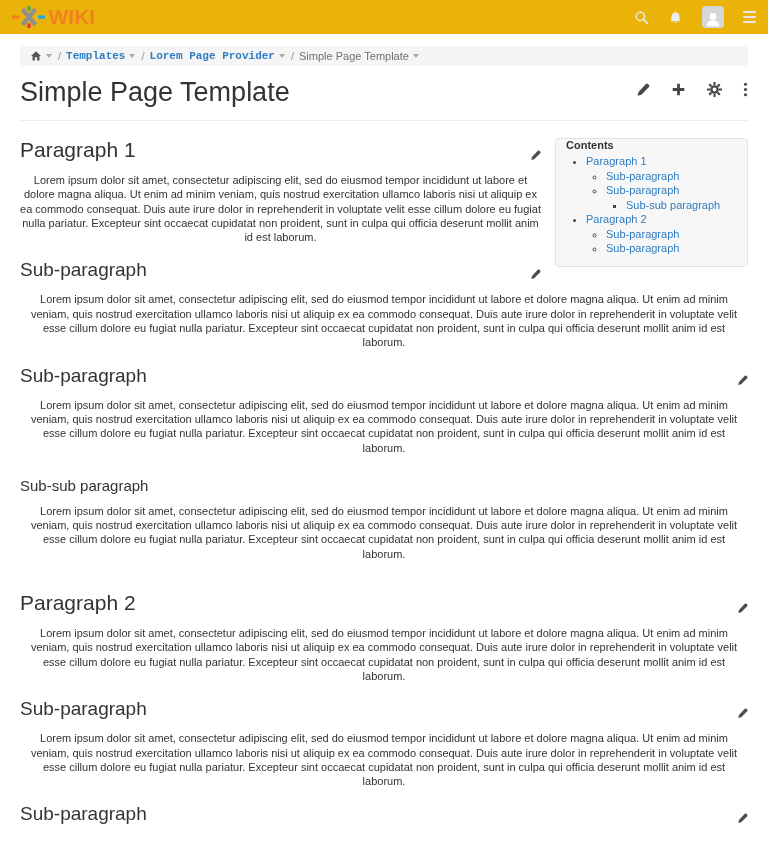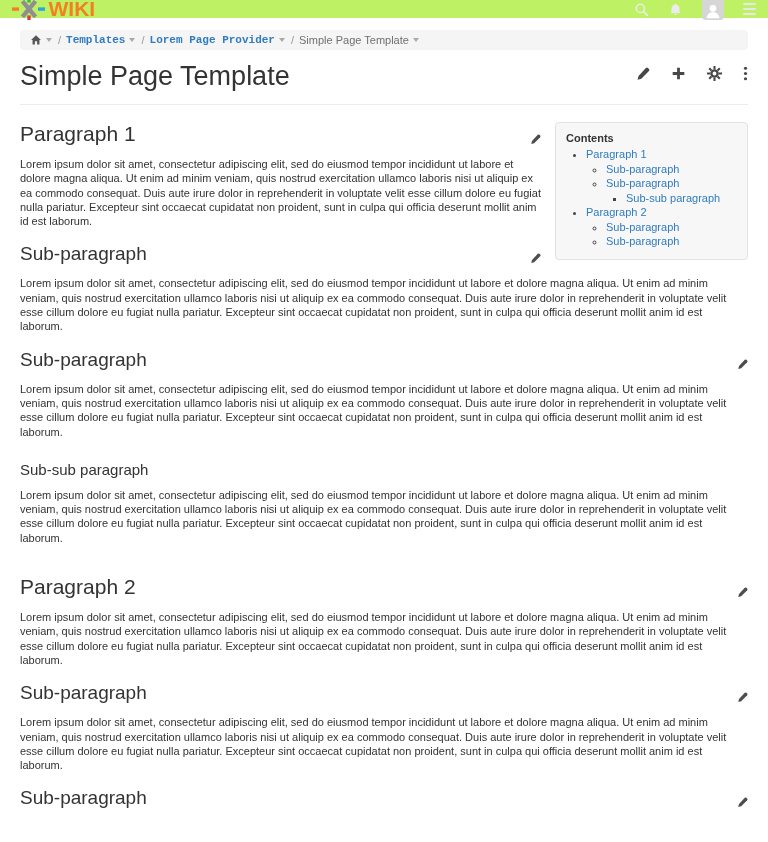--- a/index.html
+++ b/index.html
@@ -6,21 +6,21 @@
   html,body { margin:0; padding:0; }
   body {
     width:768px; min-height:842px;
     background:#ffffff;
     font-family:"Liberation Sans", sans-serif;
     color:#333;
     display:flex; flex-direction:column;
   }
   
   .topbar {
-    height:18px; background:#bef264;
+    height:34px; background:#eab308;
     display:flex; align-items:center; justify-content:space-between;
     padding:0 12px; flex:0 0 auto;
   }
   .logo { display:flex; align-items:center; cursor:pointer; }
   .topbar-icons { display:flex; align-items:center; gap:19px; }
   .tbicon { width:15px; height:15px; display:block; cursor:pointer; }
   .avatar-box {
     width:22px; height:22px; border-radius:4px; background:#d6d6d6;
     display:flex; align-items:flex-end; justify-content:center; overflow:hidden; cursor:pointer;
   }
@@ -50,37 +50,37 @@
   .actions { display:flex; align-items:center; gap:21px; padding-top:5px; }
   .actions svg { display:block; cursor:pointer; }
   .doc-meta { font-size:10.5px; color:#808080; margin-top:4px; }
   .doc-meta a { color:#2f7cc0; text-decoration:none; cursor:pointer; }
   .divider { border:0; border-top:1px solid #ececec; margin:13px 0 0 0; }
   
   .content { margin-top:17px; font-size:11px; }
   .toc {
     float:right; width:193px; margin:0 0 10px 14px;
     background:#f7f7f7; border:1px solid #e2e2e2; border-radius:4px;
-    padding:9px 10px 11px 10px; font-size:11px;
+    padding:0 10px 11px 10px; font-size:11px;
   }
   .toc-title { font-weight:bold; color:#333; font-size:11px; }
   .toc ul { margin:3px 0 0 0; padding-left:20px; }
   .toc ul ul { margin-top:1px; }
   .toc li { line-height:14px; color:#444; }
   .toc .lvl1 > li { list-style-type:disc; }
   .toc .lvl2 > li { list-style-type:circle; }
   .toc .lvl3 > li { list-style-type:square; }
   .toc a { color:#2f7cc0; text-decoration:none; cursor:pointer; }
   .sec-h { overflow:hidden; font-weight:400; color:#333; }
   .sec-h1 { font-size:21px; margin:13px 0 7px 0; line-height:24px; }
   .sec-h2 { font-size:19px; margin:15px 0 7px 0; line-height:22px; }
   .sec-h3 { font-size:15px; margin:22px 0 9px 0; line-height:18px; }
   .mt-big { margin-top:30px; }
   .hpencil { float:right; margin-top:4px; cursor:pointer; }
-  .sec p { margin:0 0 7px 0; font-size:11px; line-height:14.3px; color:#333; }
+  .sec p { margin:0 0 7px 0; font-size:11px; line-height:14.3px; color:#333;text-align:center; }
   .clear { clear:both; }
 </style>
 </head>
 <body>
 
 <div class="topbar">
   <div class="logo">
     <svg width="90" height="22" viewBox="0 0 90 22">
       <rect x="0" y="9.4" width="7" height="3.4" fill="#f47f20"></rect>
       <line x1="10.5" y1="3.2" x2="23.5" y2="18.8" stroke="#8f8f8f" stroke-width="4.4"></line>

